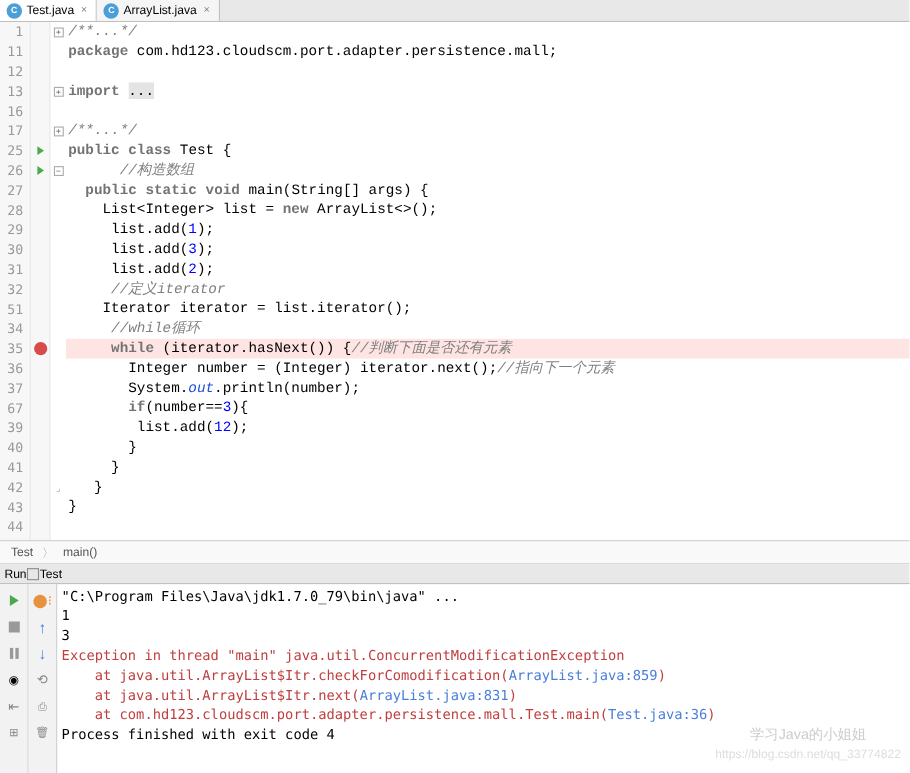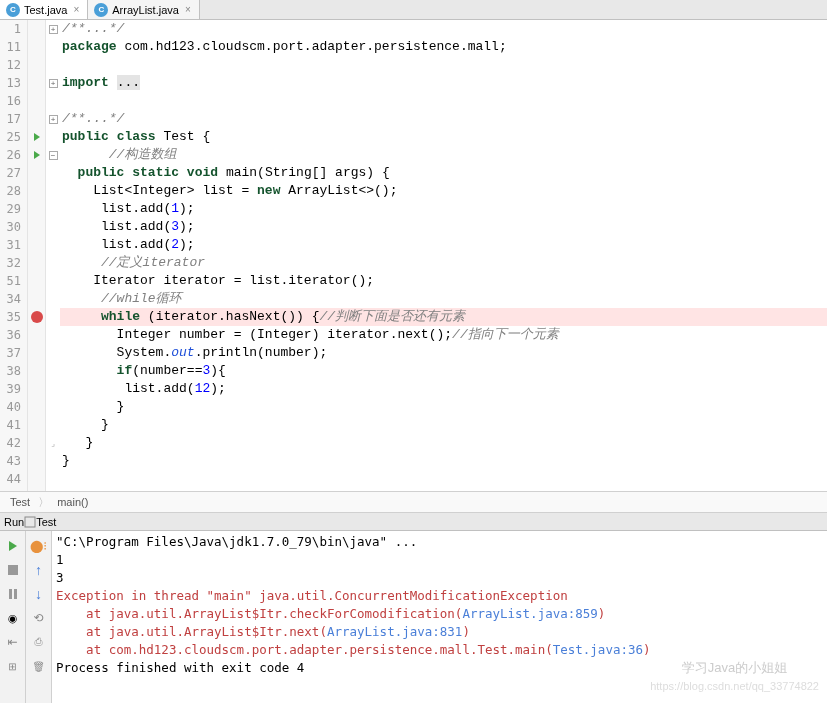--- a/index.html
+++ b/index.html
@@ -19,21 +19,21 @@
     .marker-cell { height: 18px; display: flex; align-items: center; justify-content: center; }
     .breakpoint { width: 12px; height: 12px; background: #d94a4a; border-radius: 50%; }
     .run-marker { width: 0; height: 0; border-left: 6px solid #4aa94a; border-top: 4px solid transparent; border-bottom: 4px solid transparent; }
     .fold-col { width: 14px; background: #fff; }
     .fold-cell { height: 18px; display: flex; align-items: center; justify-content: center; color: #999; font-size: 9px; }
     .fold-box { width: 9px; height: 9px; border: 1px solid #aaa; font-size: 8px; line-height: 7px; text-align: center; color: #666; }
     
     .code { flex: 1; font-family: "Consolas", "Courier New", monospace; font-size: 13px; line-height: 18px; }
     .code-line { height: 18px; white-space: pre; padding-left: 2px; }
     .code-line.bp { background: #ffe4e4; }
-    .kw { color: #14532d; font-weight: bold; }
+    .kw { color: #737373; font-weight: bold; }
     .num { color: #0000ff; }
     .cmt { color: #808080; font-style: italic; }
     .static { color: #1d4ed8; font-style: italic; }
     
     .breadcrumb { height: 22px; border-top: 1px solid #d0d0d0; border-bottom: 1px solid #d0d0d0; display: flex; align-items: center; padding: 0 10px; gap: 8px; font-size: 11px; color: #555; background: #f9f9f9; }
     .bc-sep { color: #aaa; }
     
     .run-header { height: 18px; background: #e8e8e8; border-bottom: 1px solid #c0c0c0; display: flex; align-items: center; padding: 0 4px; font-size: 11px; gap: 0; }
     .run-icon { width: 12px; height: 12px; }
     
@@ -86,21 +86,21 @@
     <div class="gutter-line">28</div>
     <div class="gutter-line">29</div>
     <div class="gutter-line">30</div>
     <div class="gutter-line">31</div>
     <div class="gutter-line">32</div>
     <div class="gutter-line">51</div>
     <div class="gutter-line">34</div>
     <div class="gutter-line">35</div>
     <div class="gutter-line">36</div>
     <div class="gutter-line">37</div>
-    <div class="gutter-line">38</div>
+    <div class="gutter-line">67</div>
     <div class="gutter-line">39</div>
     <div class="gutter-line">40</div>
     <div class="gutter-line">41</div>
     <div class="gutter-line">42</div>
     <div class="gutter-line">43</div>
     <div class="gutter-line">44</div>
   </div>
   <div class="marker-col">
     <div class="marker-cell"></div>
       <div class="marker-cell"></div>

